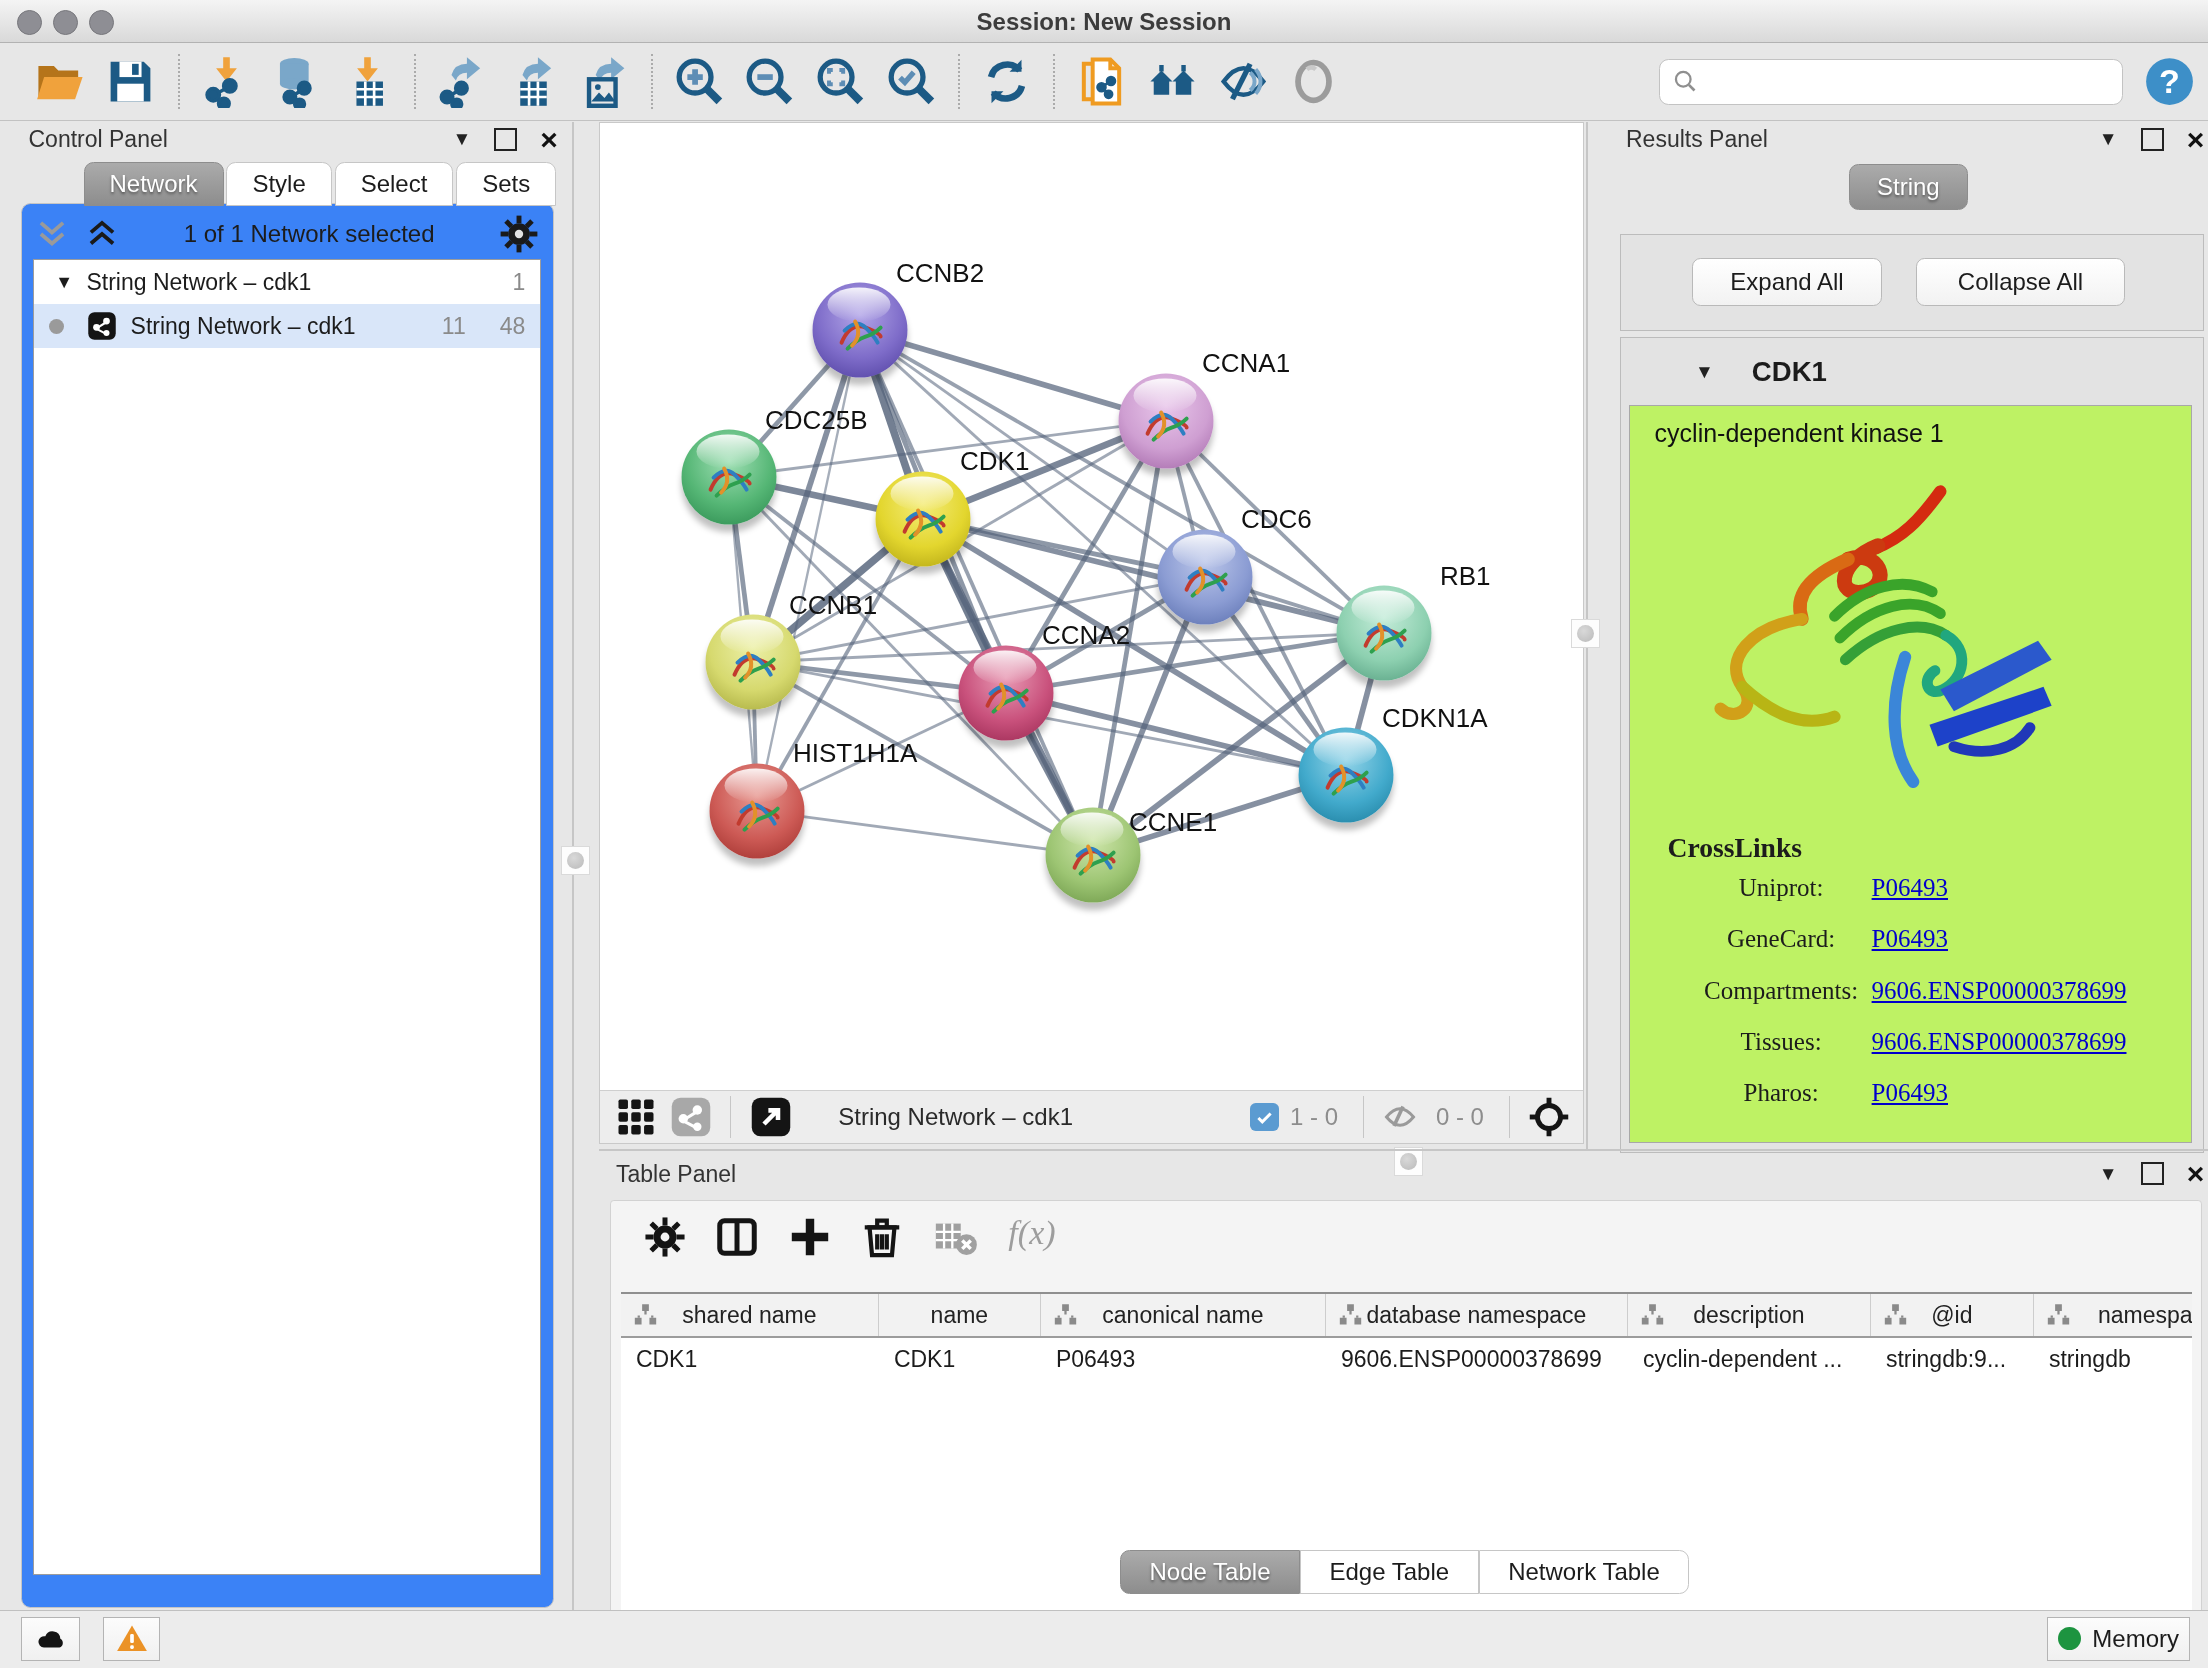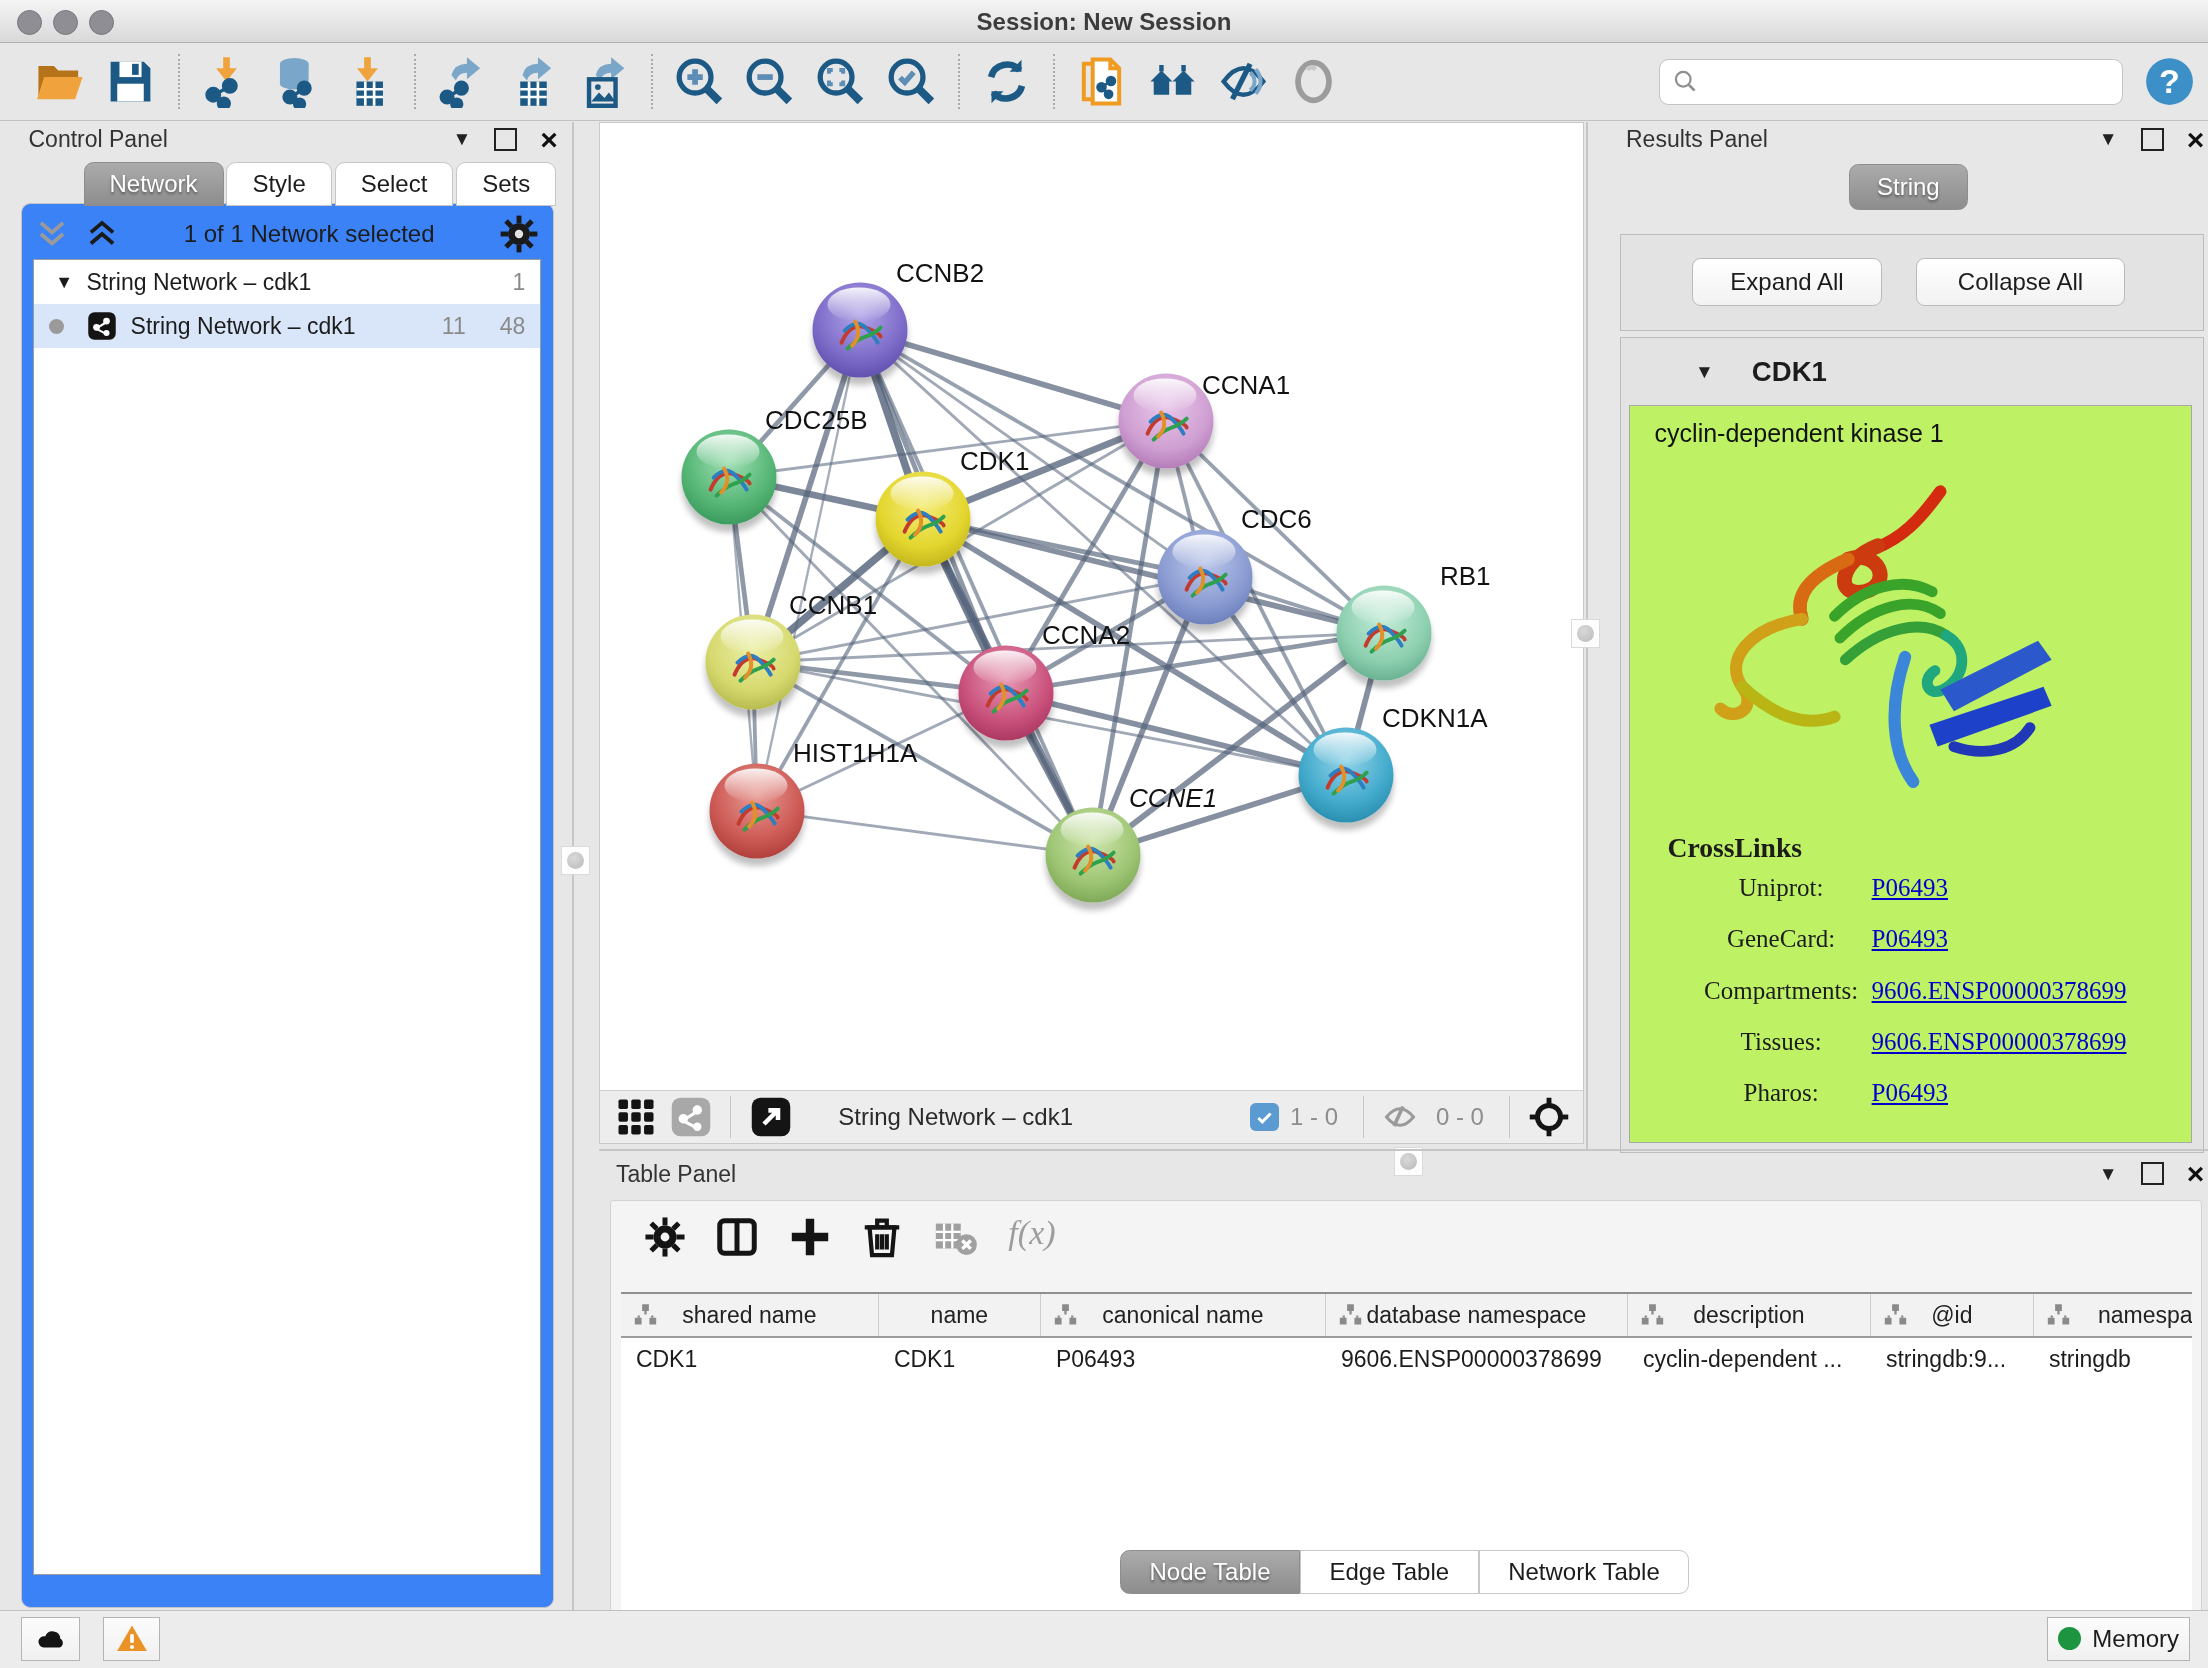--- a/index.html
+++ b/index.html
@@ -465,21 +465,21 @@
         <div class="glabel" style="left: 296px; top: 135px;">CCNB2</div>
         <div class="gnode" style="left: 566px; top: 298px; background: radial-gradient(circle at 50% 34%, rgb(232, 198, 234) 0%, rgb(207, 159, 210) 55%, rgb(163, 103, 168) 96%);">
           <span class="gloss"></span>
           <svg viewBox="0 0 48 48">
             <path d="M12 30q6-14 16-10t10 6" stroke="#c23b2e"></path>
             <path d="M14 22q8-8 14-2t8 10" stroke="#2e7fc2"></path>
             <path d="M16 34q6-6 12-8t10-6" stroke="#2ea04e"></path>
             <path d="M21 16q5 9-2 16" stroke="#e2912a"></path>
           </svg>
         </div>
-        <div class="glabel" style="left: 602px; top: 225px; margin-top: 22px;">CCNA1</div>
+        <div class="glabel" style="left: 602px; top: 225px;">CCNA1</div>
         <div class="gnode" style="left: 129px; top: 354px; background: radial-gradient(circle at 50% 34%, rgb(159, 223, 180) 0%, rgb(85, 182, 117) 55%, rgb(44, 138, 78) 96%);">
           <span class="gloss"></span>
           <svg viewBox="0 0 48 48">
             <path d="M12 30q6-14 16-10t10 6" stroke="#c23b2e"></path>
             <path d="M14 22q8-8 14-2t8 10" stroke="#2e7fc2"></path>
             <path d="M16 34q6-6 12-8t10-6" stroke="#2ea04e"></path>
             <path d="M21 16q5 9-2 16" stroke="#e2912a"></path>
           </svg>
         </div>
         <div class="glabel" style="left: 165px; top: 282px;">CDC25B</div>
@@ -555,21 +555,21 @@
         <div class="glabel" style="left: 193px; top: 615px;">HIST1H1A</div>
         <div class="gnode" style="left: 493px; top: 732px; background: radial-gradient(circle at 50% 34%, rgb(207, 230, 171) 0%, rgb(157, 197, 115) 55%, rgb(108, 151, 71) 96%);">
           <span class="gloss"></span>
           <svg viewBox="0 0 48 48">
             <path d="M12 30q6-14 16-10t10 6" stroke="#c23b2e"></path>
             <path d="M14 22q8-8 14-2t8 10" stroke="#2e7fc2"></path>
             <path d="M16 34q6-6 12-8t10-6" stroke="#2ea04e"></path>
             <path d="M21 16q5 9-2 16" stroke="#e2912a"></path>
           </svg>
         </div>
-        <div class="glabel" style="left: 529px; top: 660px; font-style: italic;">CCNE1</div>
+        <div class="glabel" style="left: 529px; top: 684px;">CCNE1</div>
       </div>
     <div class="canvas-toolbar">
       <svg class="cv-ic" style="margin-left:15px" viewBox="0 0 24 24">
         <g fill="#141414">
           <rect x="2" y="2" width="5.4" height="5.4" rx="1"></rect>
             <rect x="9.3" y="2" width="5.4" height="5.4" rx="1"></rect>
             <rect x="16.6" y="2" width="5.4" height="5.4" rx="1"></rect>
           <rect x="2" y="9.3" width="5.4" height="5.4" rx="1"></rect>
             <rect x="9.3" y="9.3" width="5.4" height="5.4" rx="1"></rect>
             <rect x="16.6" y="9.3" width="5.4" height="5.4" rx="1"></rect>

